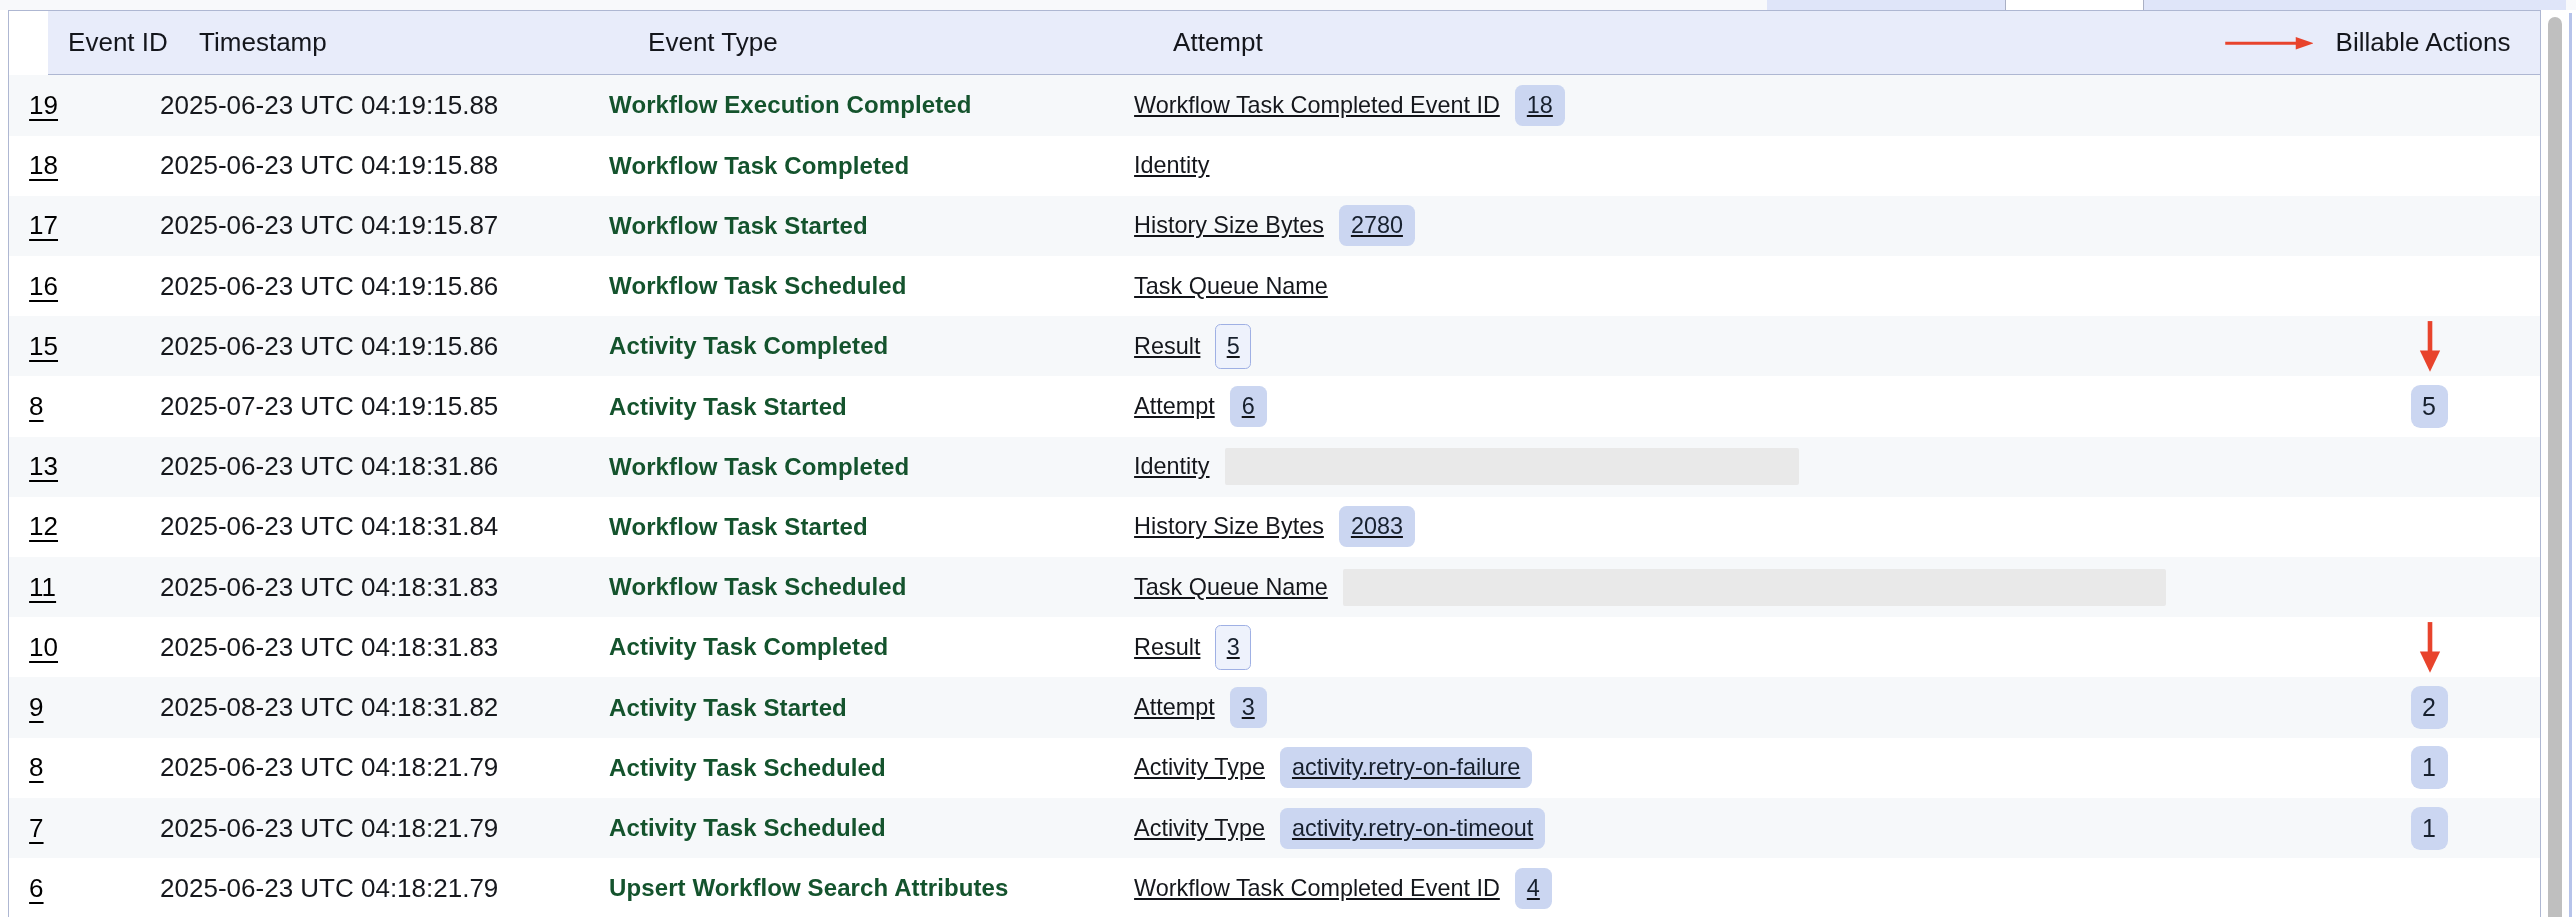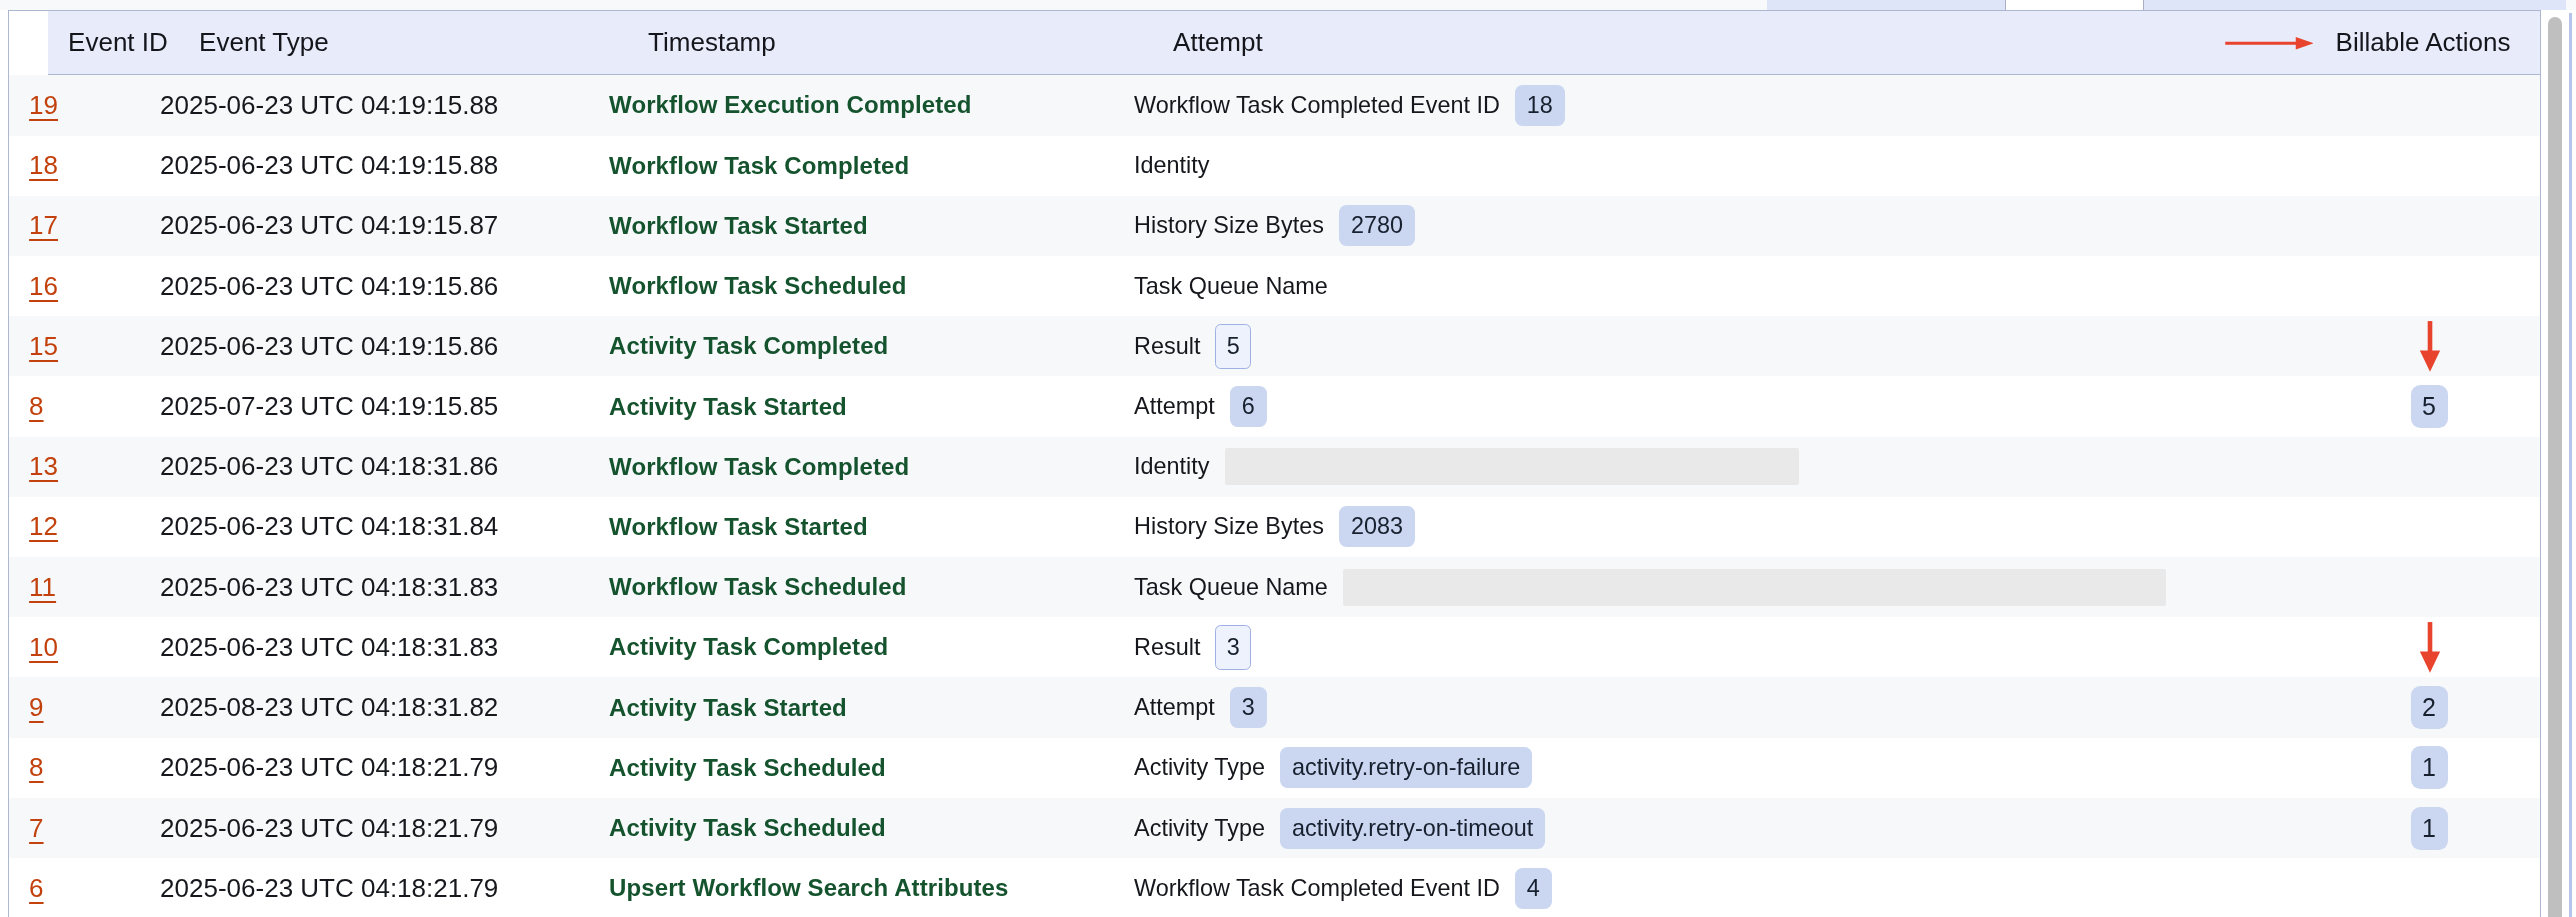--- a/index.html
+++ b/index.html
@@ -25,24 +25,24 @@
   .thead{height:64px;flex:0 0 64px;background:var(--header-bg);
     border-bottom:1.9px solid var(--table-border);margin-left:39px;}
   .grid{display:grid;grid-template-columns:131px 449px 525px 1fr 316px;align-items:center;height:100%;}
   .rows{flex:1;display:flex;flex-direction:column;}
   .row{flex:1;background:#fff;}
   .row.alt{background:var(--row-alt-bg);}
   .cell{padding-left:20.6px;display:flex;align-items:center;overflow:visible;white-space:nowrap;}
   .th{font-size:26px;font-weight:400;color:#14161c;}
   .th.c-billable{justify-content:flex-end;padding-right:29px;gap:22.4px;}
 
-  .id-link{font-size:26px;color:#c2410c;text-decoration:underline;text-underline-offset:4.7px;cursor:pointer;}
+  .id-link{font-size:26px;color:#000000;text-decoration:underline;text-underline-offset:4.7px;cursor:pointer;}
   .c-ts{font-size:26px;color:#16181d;}
   .c-type{font-size:24px;font-weight:700;color:#14532d;letter-spacing:0.1px;}
-  .c-details{gap:15px;}
+  .c-details{gap:15px;text-decoration:underline;}
   .d-label{font-size:23.4px;color:#15171c;}
 
   .badge{display:inline-flex;align-items:center;height:41px;padding:0 12px;border-radius:7.5px;
     background:var(--badge-bg);font-size:23.4px;color:#17202e;}
   .badge.outline{background:var(--badge-outline-bg);border:1.9px solid var(--badge-outline-border);
     height:45px;padding:0 10.3px;border-radius:5.6px;}
   .redacted{height:37px;background:var(--redacted-bg);border-radius:1.9px;}
 
   .c-billable{justify-content:flex-end;padding-left:0;}
   .billable-badge{display:inline-flex;align-items:center;justify-content:center;
@@ -61,22 +61,22 @@
 <div class="stage">
 
   <div class="top-strip">
     <div class="seg-right"></div>
     <div class="seg-notch"></div>
   </div>
 
   <div class="table">
     <div class="thead grid">
       <div class="cell th">Event ID</div>
+      <div class="cell th">Timestamp</div>
       <div class="cell th">Event Type</div>
-      <div class="cell th">Timestamp</div>
       <div class="cell th">Attempt</div>
       <div class="cell th c-billable">
         <svg width="136" height="22.4" viewBox="0 0 145 24">
           <line x1="2" y1="12" x2="118" y2="12" stroke="#e8432c" stroke-width="5"></line>
           <polygon points="116,2 145,12 116,22" fill="#e8432c"></polygon>
         </svg>
         <span>Billable Actions</span>
       </div>
     </div>
     <div class="rows">

